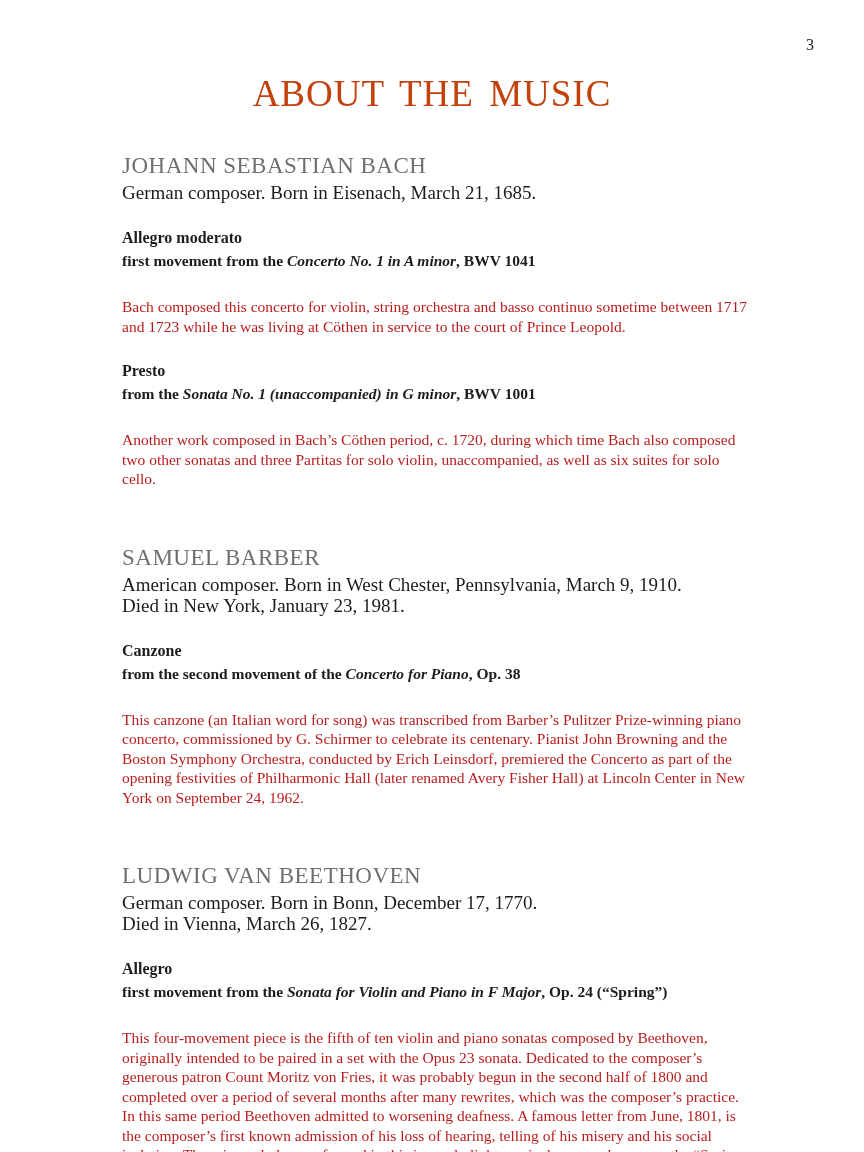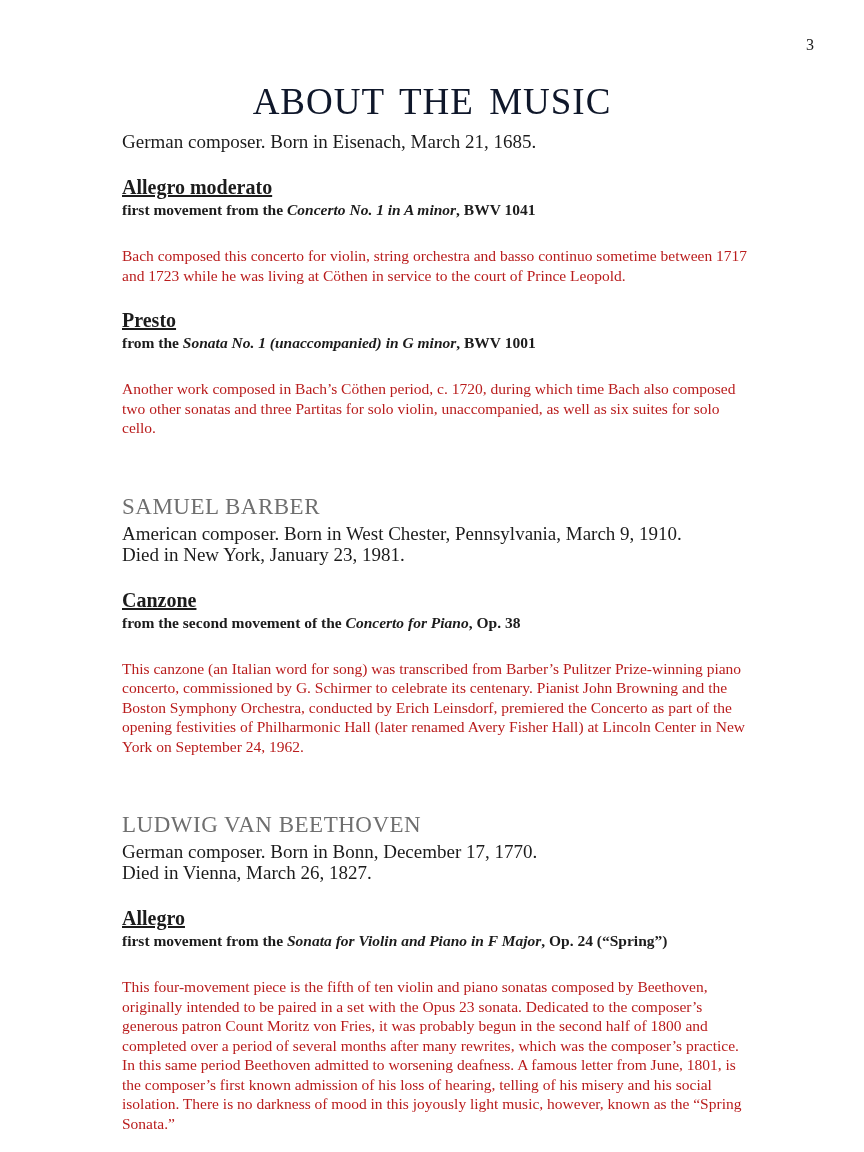--- a/index.html
+++ b/index.html
@@ -17,26 +17,26 @@
     overflow: hidden;
   }
   .page-number {
     position: absolute;
     top: 36px;
     right: 50px;
     font-size: 16px;
     color: #1c1c1c;
   }
   .doc-title {
-    margin: 8px;
+    margin: 0;
     padding-top: 72px;
     text-align: center;
     font-size: 37px;
     font-weight: normal;
-    color: #0f172a;
+    color: #c2410c;
     letter-spacing: 1px;
     word-spacing: 5px;
   }
   .content {
     margin: 0 116px 0 122px;
   }
   .composer {
     margin: 0;
   }
   .composer-name {
@@ -51,24 +51,23 @@
   .composer-next  { margin-top: 56px; }
   .bio {
     margin: 0;
     font-size: 19px;
     line-height: 21px;
     color: #1c1c1c;
   }
   .bio-first { margin-top: 3px; }
   .tempo {
     margin: 25px 0 0 0;
-    font-size: 20px;
+    font-size: 16px;
     font-weight: bold;
     line-height: 20px;
-    text-decoration: underline;
   }
   .source {
     margin: 3px 0 0 0;
     font-size: 15.5px;
     font-weight: bold;
     line-height: 20px;
   }
   .source em {
     font-style: italic;
   }
@@ -84,20 +83,21 @@
 
 <div class="page">
 
   <div class="page-number">3</div>
 
   <h1 class="doc-title">ABOUT THE MUSIC</h1>
 
   <div class="content">
 
     <section class="composer">
+      <h2 class="composer-name composer-first">JOHANN SEBASTIAN BACH</h2>
       <p class="bio bio-first">German composer. Born in Eisenach, March 21, 1685.</p>
 
       <div class="work">
         <p class="tempo">Allegro moderato</p>
         <p class="source"><span>first movement from the </span><em>Concerto No. 1 in A minor</em><span>, BWV 1041</span></p>
         <p class="desc">Bach composed this concerto for violin, string orchestra and basso continuo sometime between 1717 and 1723 while he was living at Cöthen in service to the court of Prince Leopold.</p>
       </div>
 
       <div class="work">
         <p class="tempo">Presto</p>

